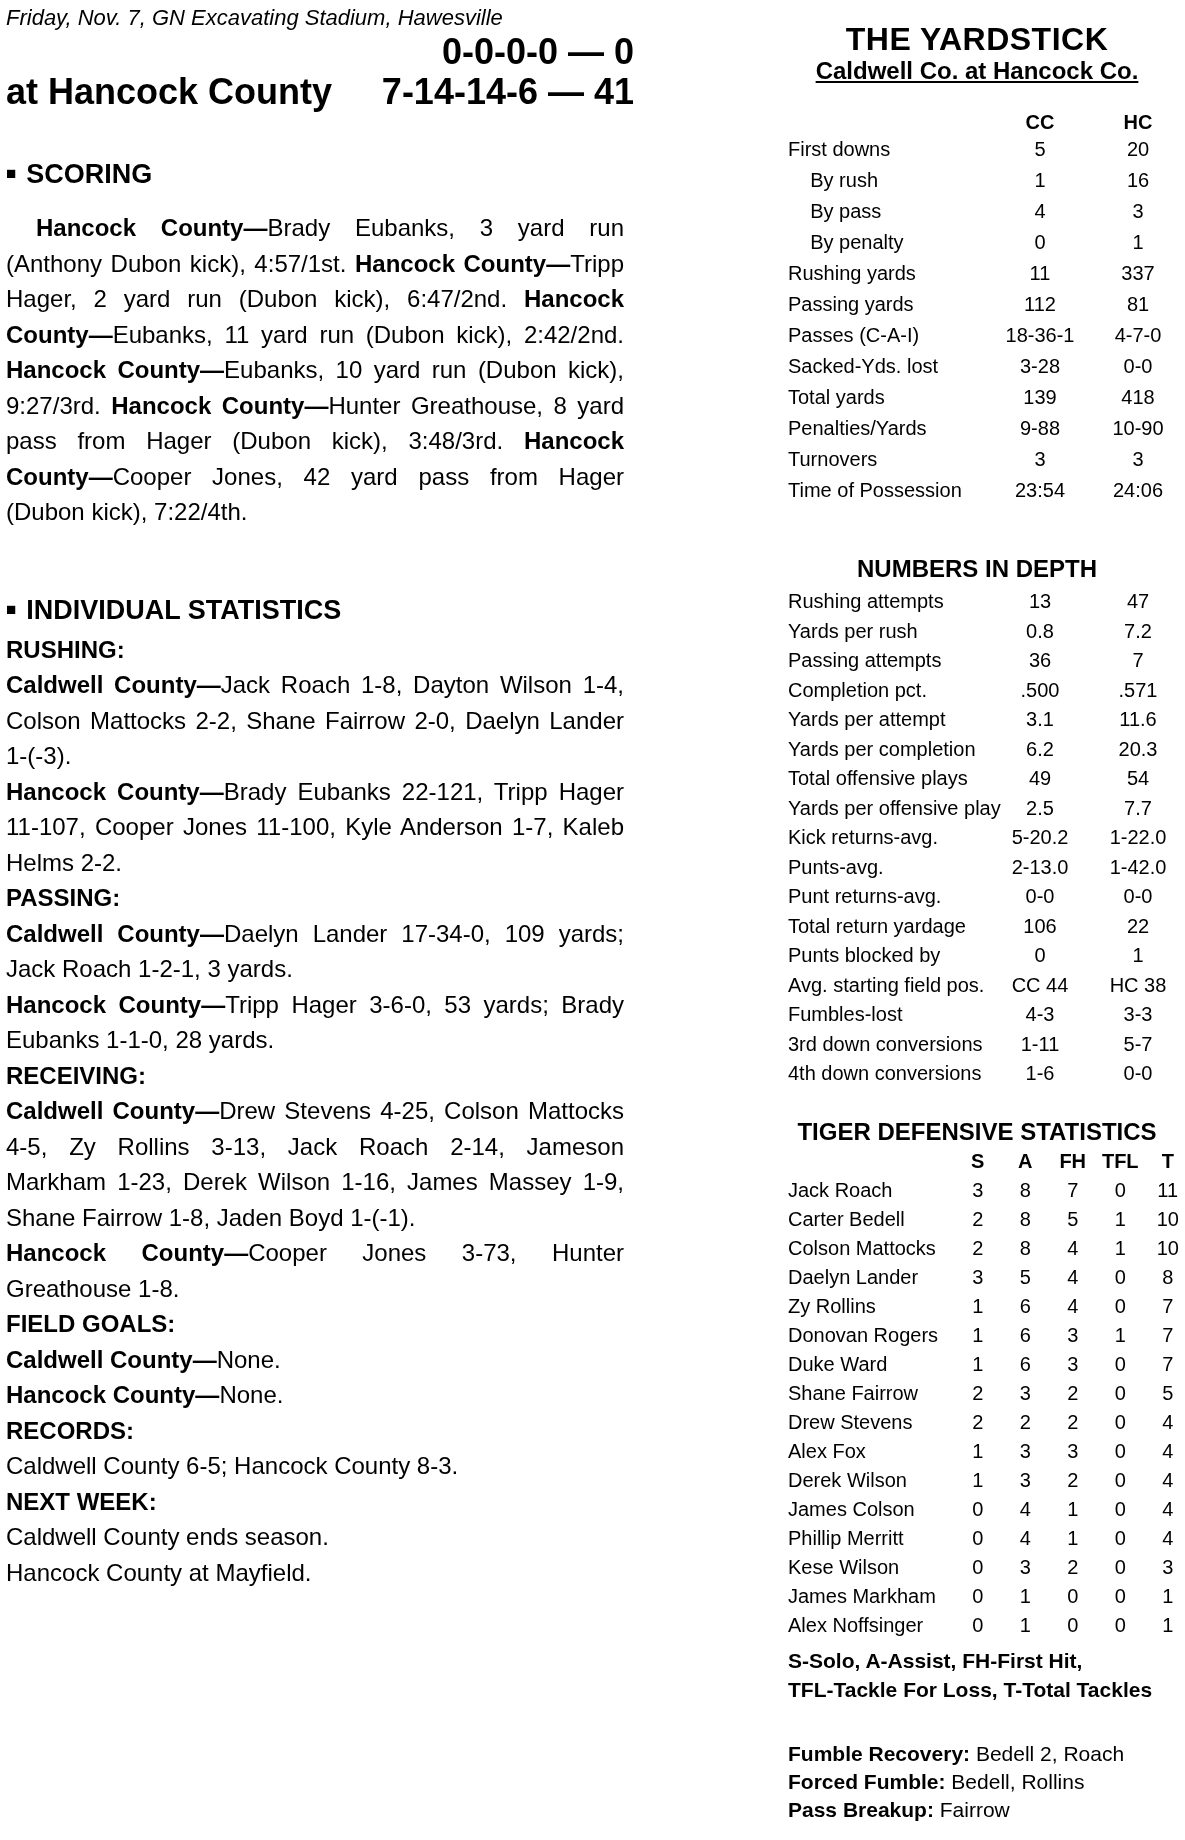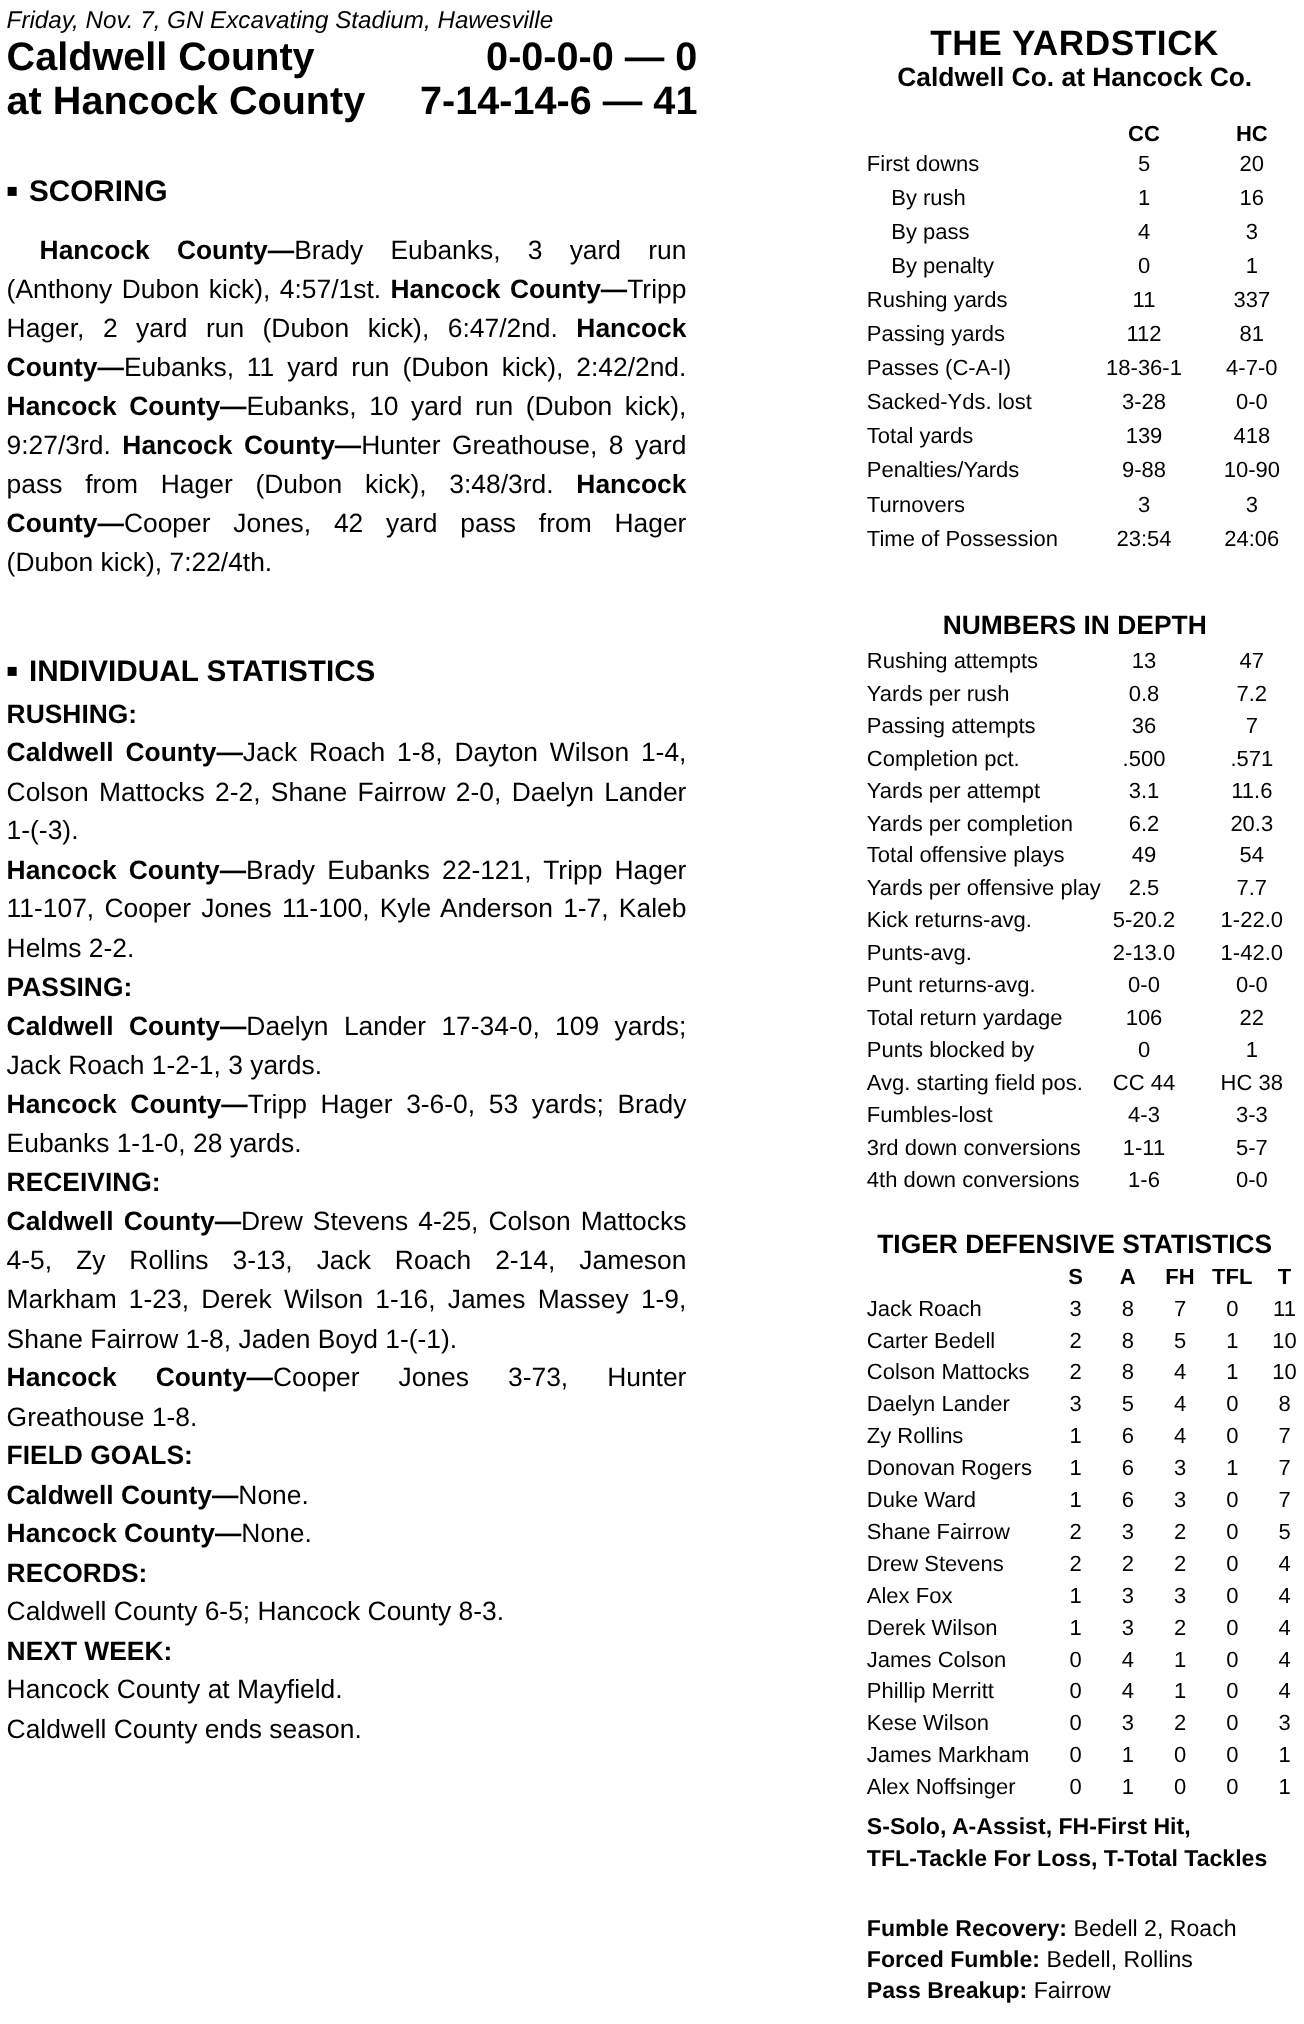--- a/index.html
+++ b/index.html
@@ -27,21 +27,21 @@
   p.just{margin:0;text-align:justify;font-size:24px;line-height:35.5px;width:618px;}
   p.scoring{margin-top:20px;text-indent:30px;}
   .stats{margin-top:6px;}
   .stat-h{font-weight:700;font-size:24px;line-height:35.5px;}
   b{font-weight:700;}
 
   
   .col-right{position:absolute;left:786px;top:0;width:403px;font-size:20px;}
   .ys-title{margin-top:21px;font-size:32px;line-height:36px;font-weight:700;
     text-align:center;width:382px;letter-spacing:.5px;}
-  .ys-sub{font-size:24px;line-height:28px;font-weight:700;text-align:center;width:382px;}
+  .ys-sub{font-size:24px;line-height:28px;font-weight:700;text-align:center;width:382px;text-decoration:underline;}
   .ys-head{position:relative;margin-top:25px;height:24px;line-height:24px;font-weight:700;width:382px;}
   .trow{position:relative;height:31px;line-height:31px;width:382px;}
   .nid .trow{height:29.5px;line-height:29.5px;}
   .lbl{position:absolute;left:2px;white-space:pre;}
   .cc{position:absolute;left:194px;width:120px;text-align:center;white-space:nowrap;}
   .hc{position:absolute;left:292px;width:120px;text-align:center;white-space:nowrap;}
   .mid-title{font-size:24px;line-height:30px;font-weight:700;text-align:center;width:382px;}
   .mid-title.nid-title{margin-top:48px;}
   .mid-title.def-title{margin-top:28px;}
   .nid{margin-top:3px;}
@@ -54,21 +54,20 @@
 </style>
 </head>
 <body>
 
 <div class="page">
 
   <div class="col-left">
     <div class="dateline">Friday, Nov. 7, GN Excavating Stadium, Hawesville</div>
 
     <div class="team-row">
-      <span class="team-name">Caldwell County</span>
       <span class="team-score">0-0-0-0 — 0</span>
     </div>
     <div class="team-row">
       <span class="team-name">at Hancock County</span>
       <span class="team-score">7-14-14-6 — 41</span>
     </div>
 
     <h2 class="section-h first">
       <span class="bullet">■</span>
       <span>SCORING</span>
@@ -94,22 +93,22 @@
       <p class="just"><b>Hancock County—</b><span>Cooper Jones 3-73, Hunter Greathouse 1-8.</span></p>
 
       <div class="stat-h">FIELD GOALS:</div>
       <p class="just"><b>Caldwell County—</b><span>None.</span></p>
       <p class="just"><b>Hancock County—</b><span>None.</span></p>
 
       <div class="stat-h">RECORDS:</div>
       <p class="just"><span>Caldwell County 6-5; Hancock County 8-3.</span></p>
 
       <div class="stat-h">NEXT WEEK:</div>
+      <p class="just"><span>Caldwell County ends season.</span></p>
       <p class="just"><span>Hancock County at Mayfield.</span></p>
-      <p class="just"><span>Caldwell County ends season.</span></p>
     </div>
   </div>
 
   <div class="col-right">
     <div class="ys-title">THE YARDSTICK</div>
     <div class="ys-sub">Caldwell Co. at Hancock Co.</div>
 
     <div class="ys-head">
       <span class="cc">CC</span>
       <span class="hc">HC</span>

